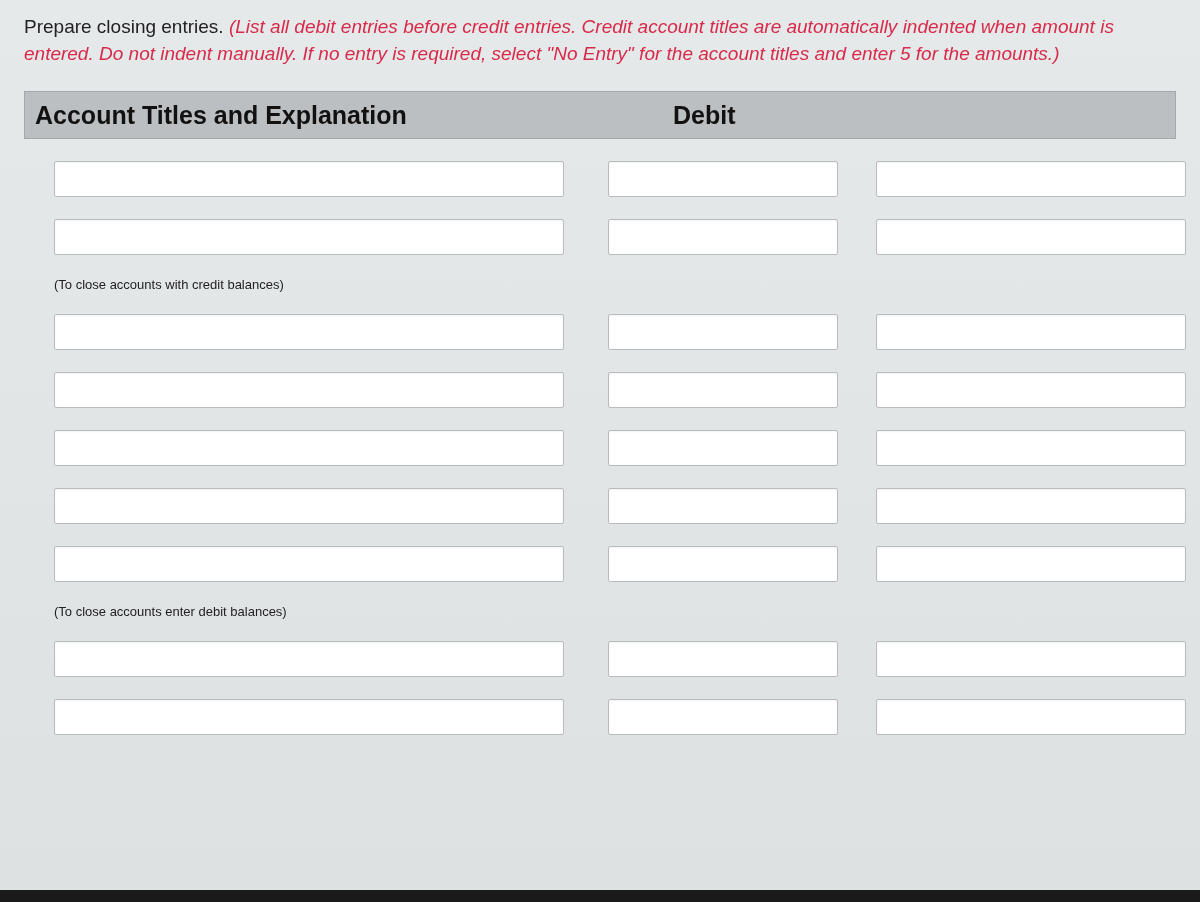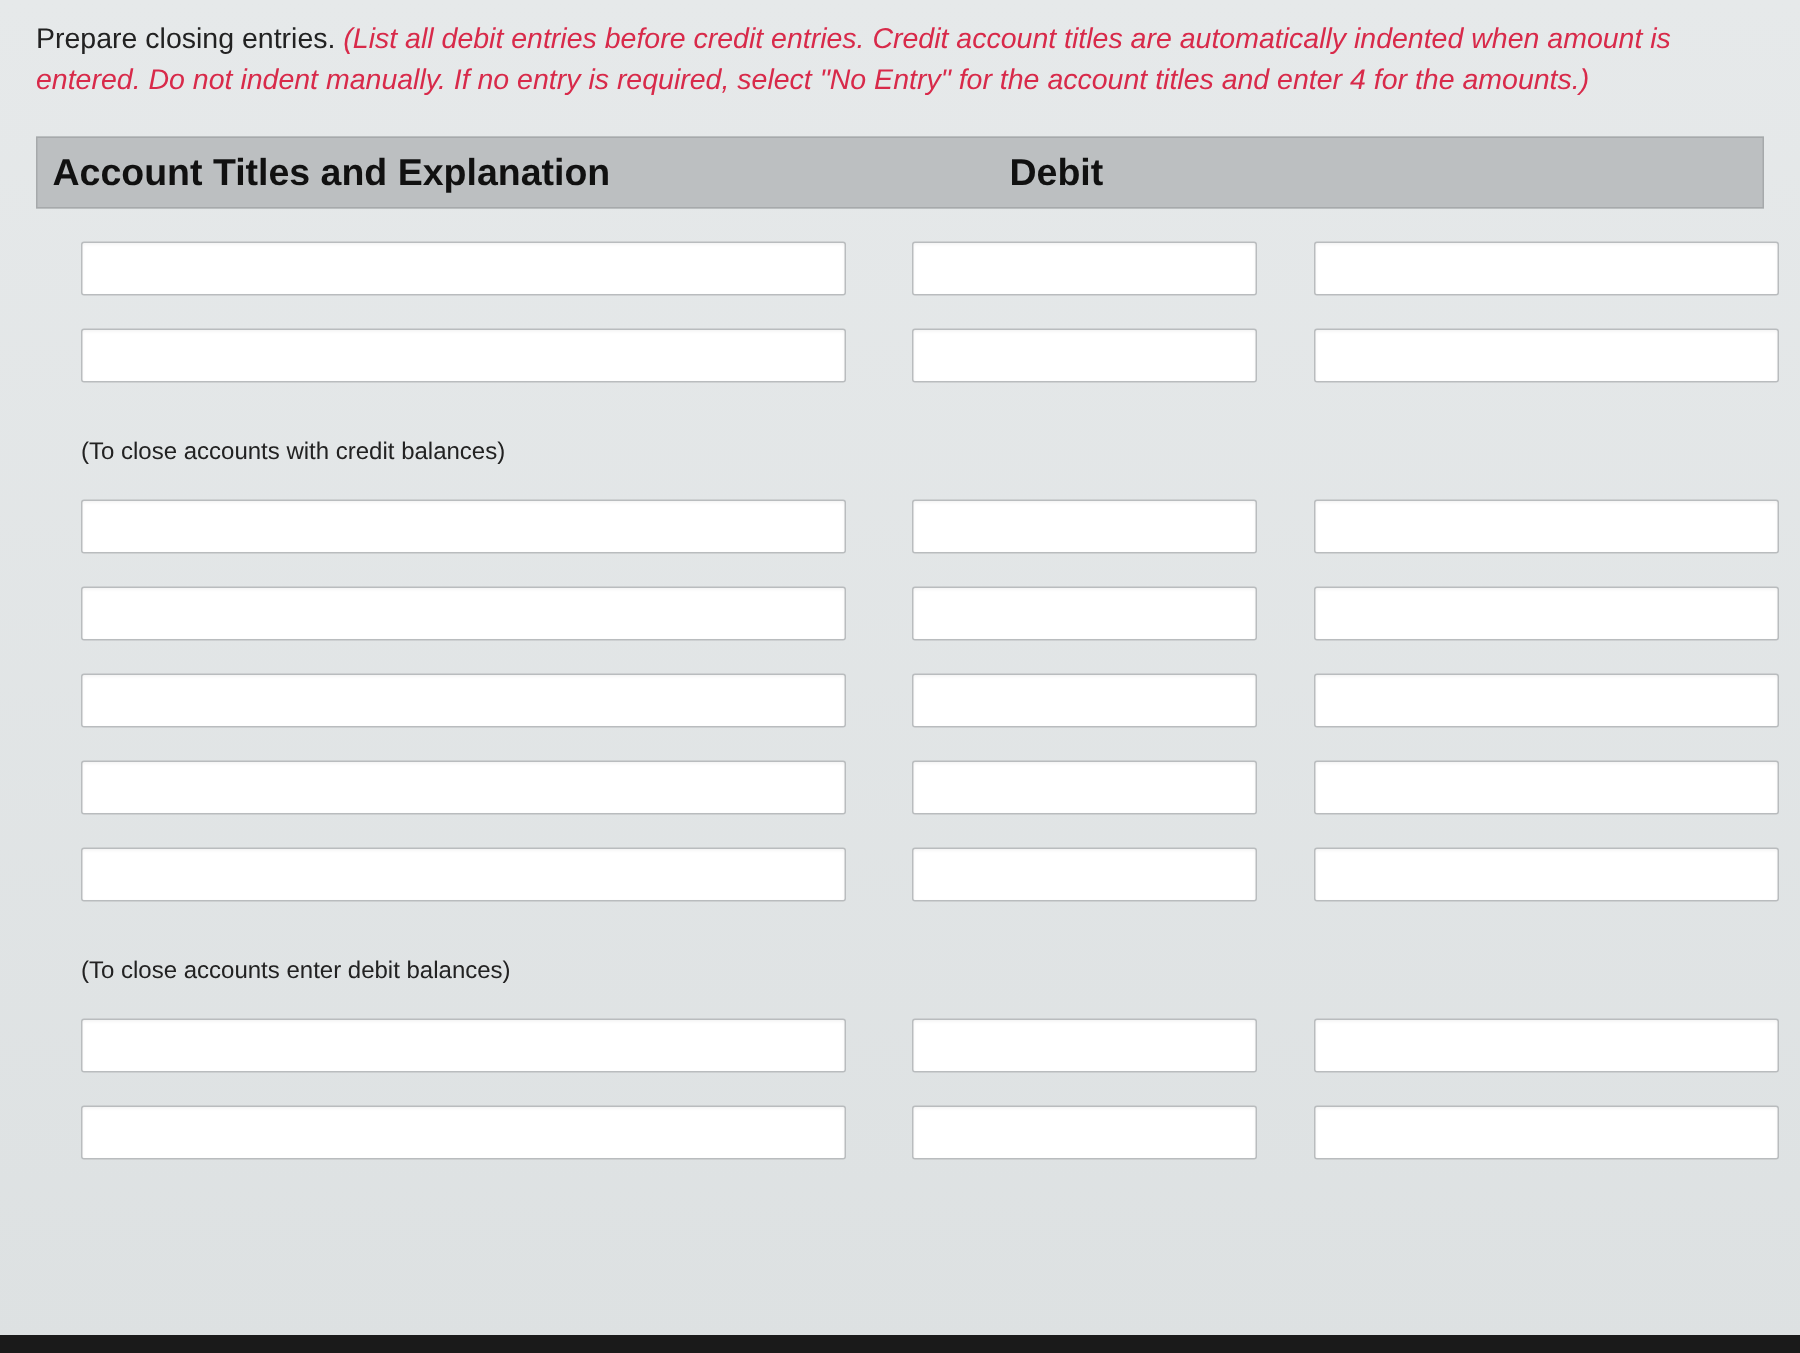--- a/index.html
+++ b/index.html
@@ -75,39 +75,39 @@
     background: #fff;
     border: 1px solid #b9bcbe;
     border-radius: 2px;
     font-size: 16px;
     padding: 0 8px;
     box-shadow: inset 0 1px 2px rgba(0,0,0,0.05);
   }
   .credit-cell input.amount-input { width: 310px; }
 
   .explanation-row {
-    margin-top: 38px;
+    margin-top: 22px;
     padding-left: 30px;
-    font-size: 16px;
+    font-size: 13px;
     color: #222;
   }
   .bottom-bar {
     position: absolute;
     left: 0; right: 0; bottom: 0;
     height: 12px;
     background: #1a1a1a;
   }
 </style>
 </head>
 <body>
 
 <div class="page">
 
   <p class="instructions">
-    <span>Prepare closing entries. </span><span class="hint">(List all debit entries before credit entries. Credit account titles are automatically indented when amount is entered. Do not indent manually. If no entry is required, select "No Entry" for the account titles and enter 4 for the amounts.)</span>
+    <span>Prepare closing entries. </span><span class="hint">(List all debit entries before credit entries. Credit account titles are automatically indented when amount is entered. Do not indent manually. If no entry is required, select "No Entry" for the account titles and enter 5 for the amounts.)</span>
   </p>
 
   <div class="header-row">
     <div class="col-title">Account Titles and Explanation</div>
     <div class="col-debit">Debit</div>
   </div>
 
   <div id="rows-container">
       <div class="entry-row">
         <div class="title-cell"><input type="text" class="title-input" style=""></div>

